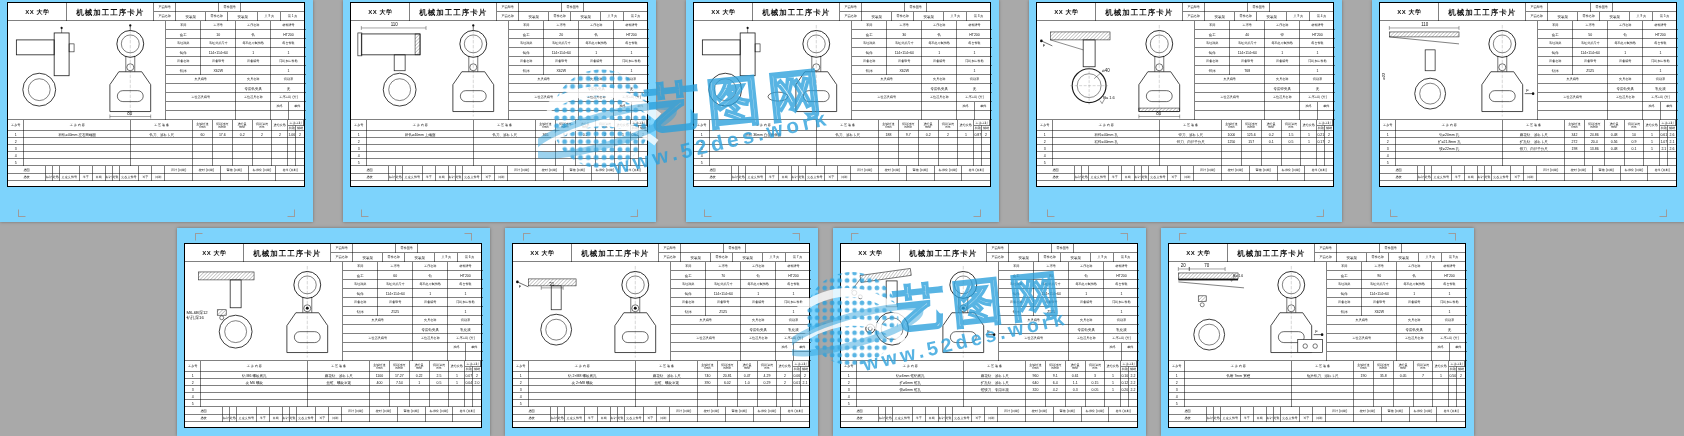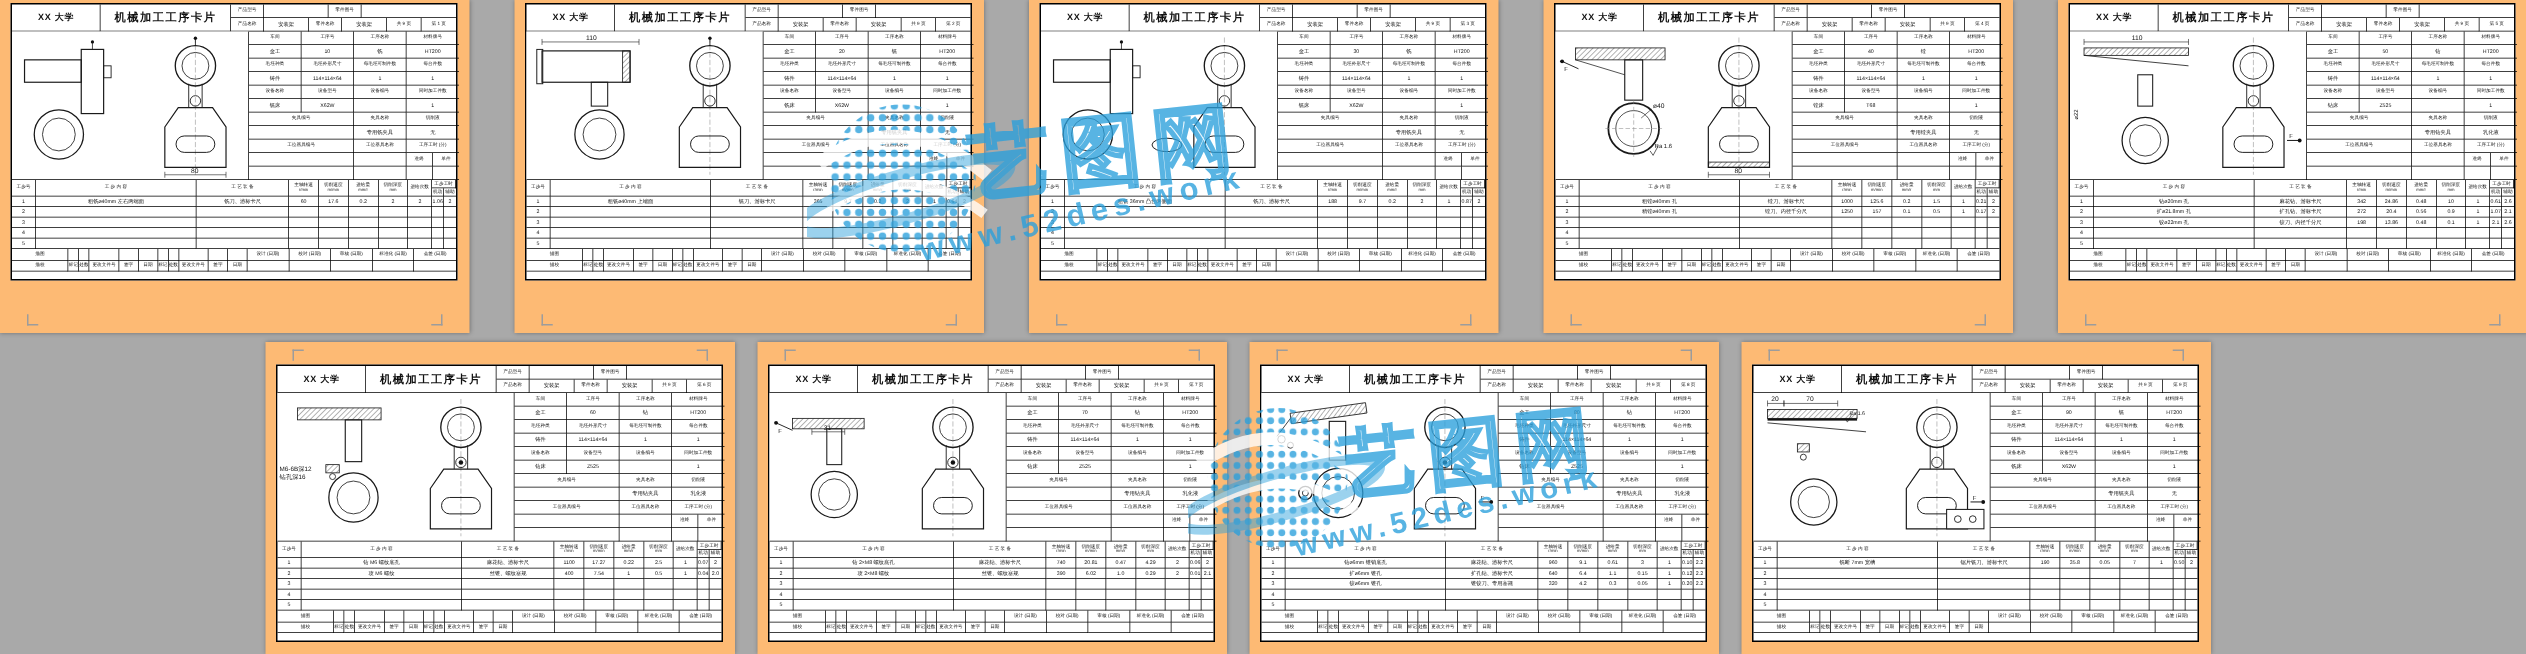--- a/index.html
+++ b/index.html
@@ -1,18 +1,18 @@
 <!DOCTYPE html>
 <html><head>
 <meta charset="utf-8">
 <style>
   html,body{margin:0;padding:0;background:#a9a9a9;}
   .stage{position:relative;width:1684px;height:436px;overflow:hidden;background:#a9a9a9;
          font-family:"Liberation Sans", sans-serif;color:#111;}
-  .page{position:absolute;background:#fdba74;box-shadow:0 0 3px rgba(0,0,0,.35);}
+  .page{position:absolute;background:#7dd3fc;box-shadow:0 0 3px rgba(0,0,0,.35);}
   .page-inner{position:relative;width:626px;height:444px;transform:scale(.5);transform-origin:0 0;}
   .cm{position:absolute;width:13px;height:13px;border-color:#9c9c9c;border-style:solid;border-width:0;}
   .cm.tl{border-left-width:2px;border-top-width:2px;left:36px;top:10px;}
   .cm.tr{border-right-width:2px;border-top-width:2px;right:36px;top:10px;}
   .cm.bl{border-left-width:2px;border-bottom-width:2px;left:36px;bottom:10px;}
   .cm.br{border-right-width:2px;border-bottom-width:2px;right:36px;bottom:10px;}
   .card{position:absolute;left:14px;width:596px;border:2px solid #000;background:#fff;box-sizing:border-box;}
   .row-top .card{top:4px;}
   .row-bot .card{top:30px;}
   .frow{display:flex;box-sizing:border-box;}

